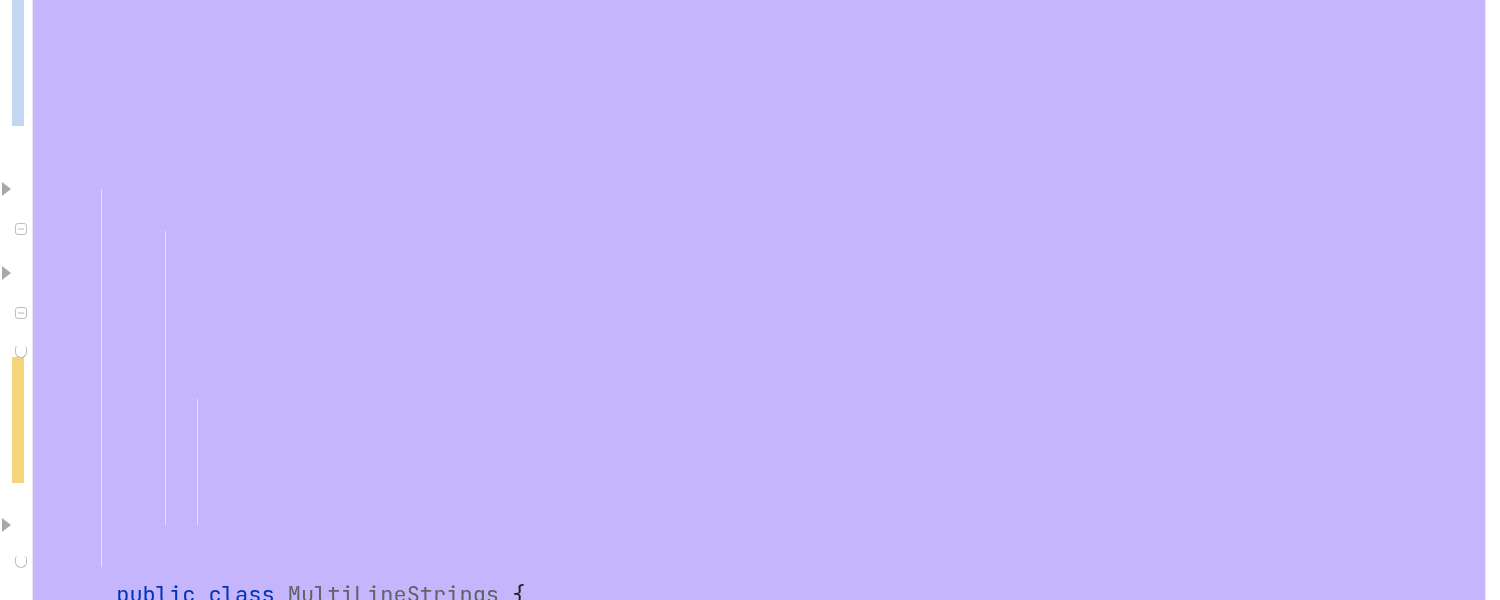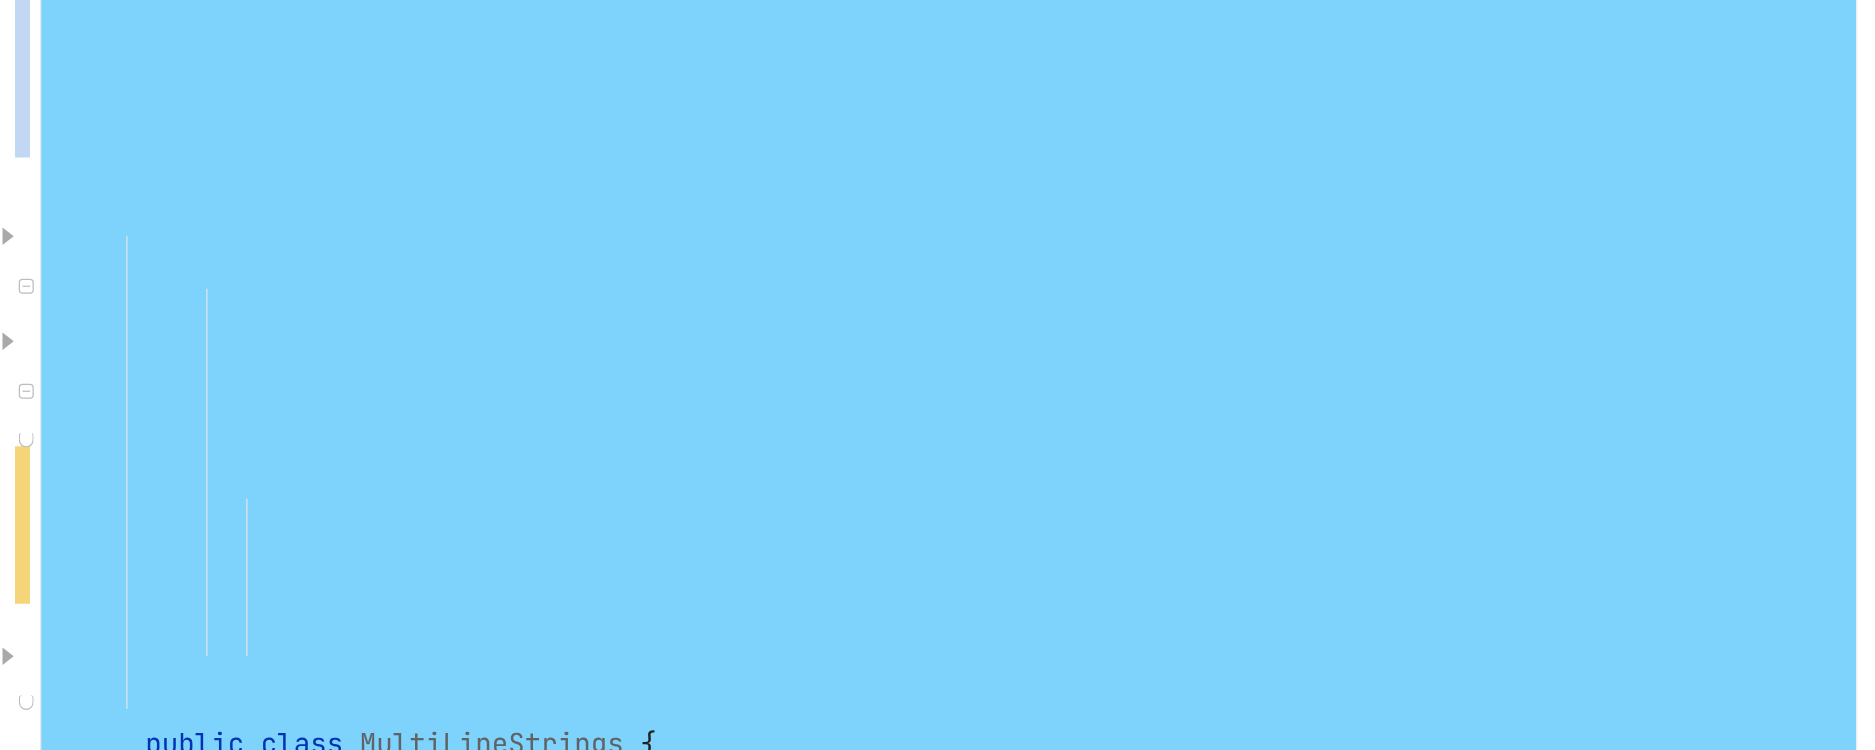--- a/index.html
+++ b/index.html
@@ -26,21 +26,21 @@
     flex: 0 0 32px;
     background: #ffffff;
     position: relative;
     border-right: 1px solid #e8e8e8;
   }
 
   .code {
     flex: 1 1 auto;
     position: relative;
     padding-top: 0;
-    background: #7dd3fc;
+    background: #c4b5fd;
     white-space: pre;
   }
 
   .line {
     height: 42px;
     line-height: 42px;
     position: relative;
     padding-left: 4px;
   }
 

